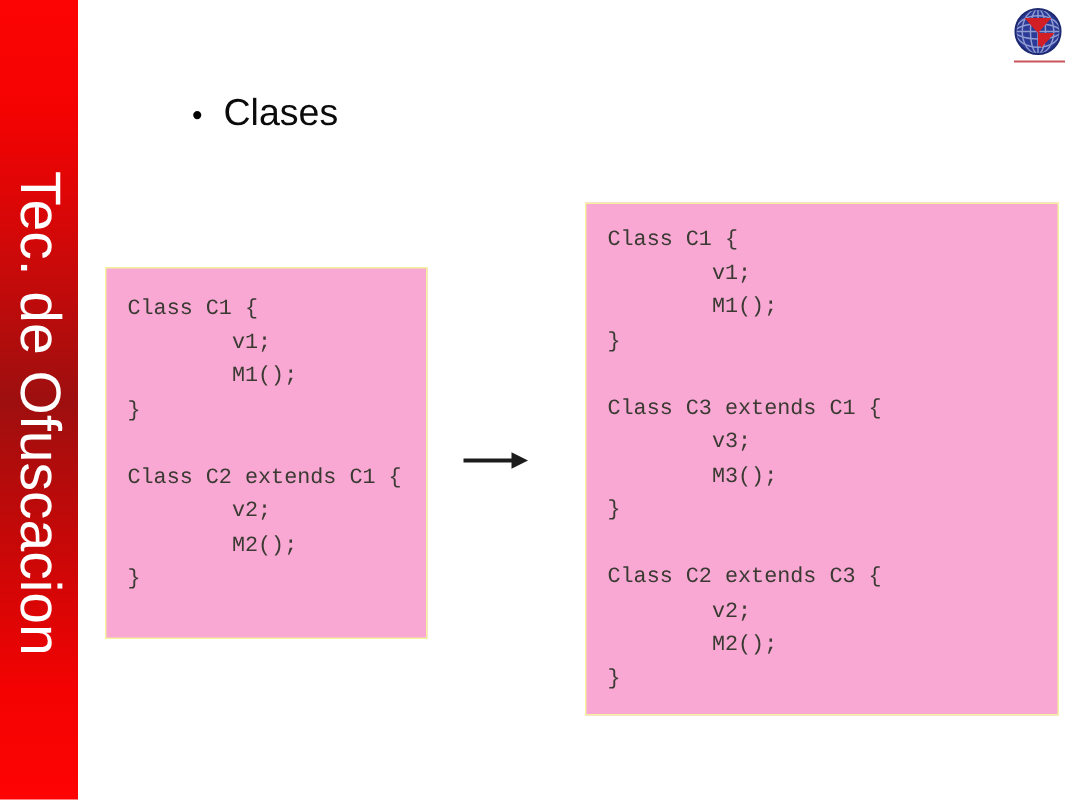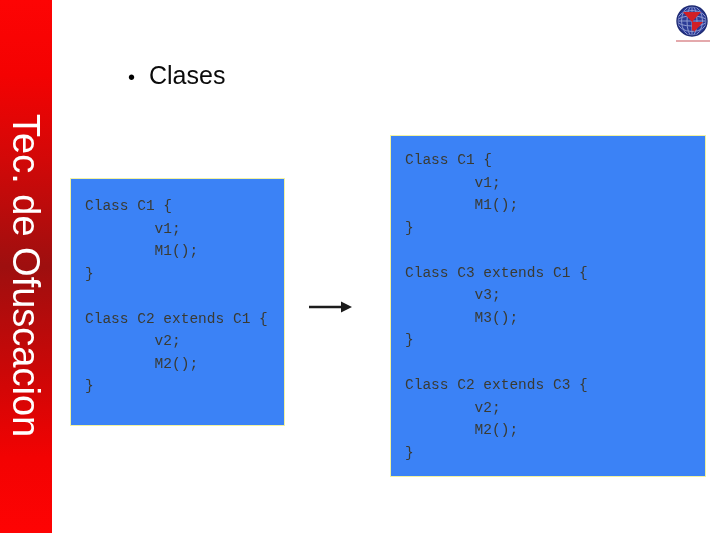--- a/index.html
+++ b/index.html
@@ -70,21 +70,21 @@
     font-size: 25px;
     line-height: 30px;
     color: #0b0b0b;
     white-space: nowrap;
     text-align: center;
   }
 
   
   .code-box {
     position: absolute;
-    background: #3b82f6;
+    background: #f9a8d4;
     border: 1px solid #f2f2a0;
     box-sizing: border-box;
     font-family: "Liberation Mono", monospace;
     font-size: 14.5px;
     line-height: 22.5px;
     color: #3a3a32;
     white-space: pre;
     overflow: hidden;
   }
   #code-box-before {

